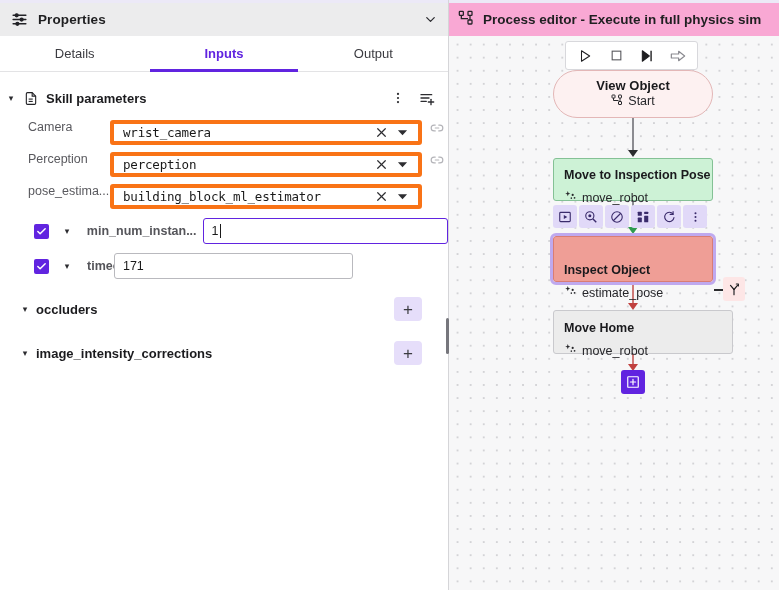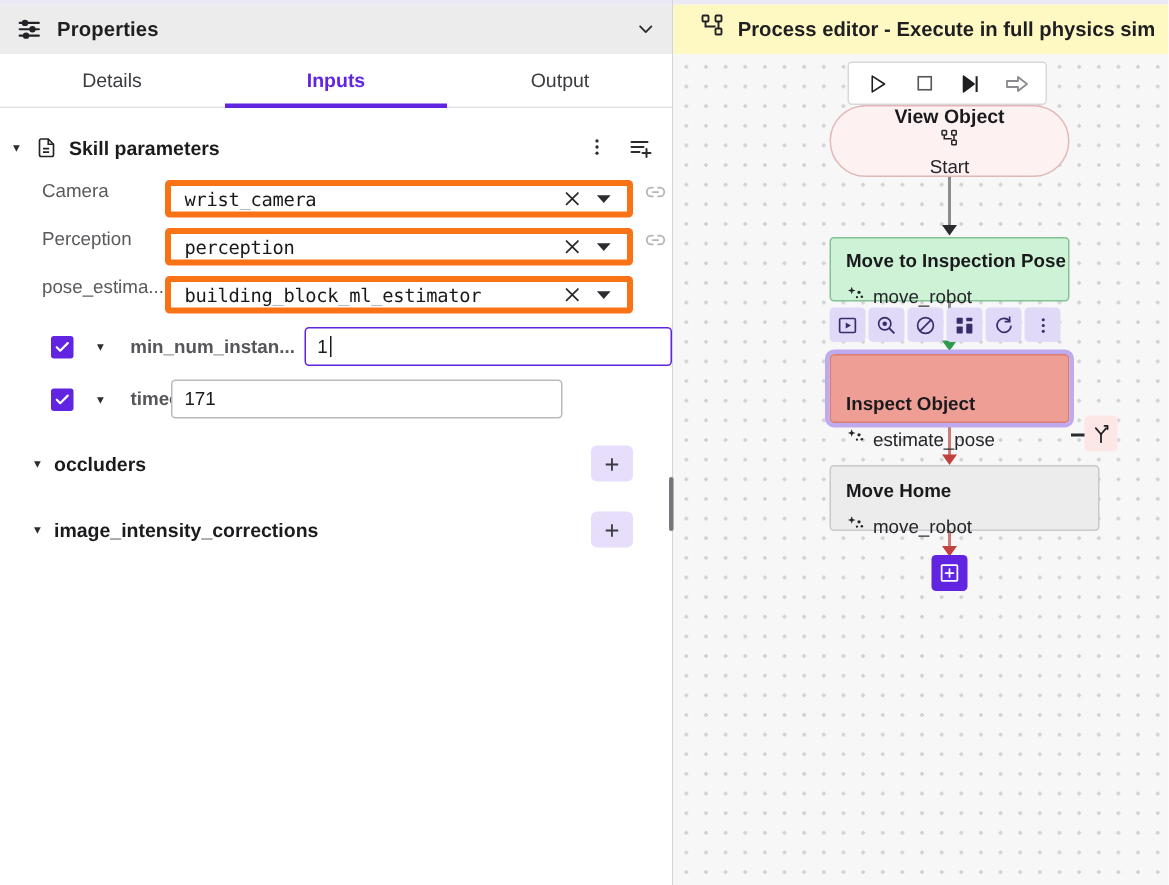--- a/index.html
+++ b/index.html
@@ -236,28 +236,27 @@
   .right-panel {
     position: relative;
     width: 330px;
     height: 590px;
     display: flex;
     flex-direction: column;
     background: #f7f7f8;
   }
   .pe-header {
     height: 33px;
-    background: #fef9c3;
+    background: #f9a8d4;
     display: flex;
     align-items: center;
     gap: 9px;
     padding-left: 9px;
     flex: 0 0 auto;
     z-index: 3;
-    justify-content: center;
   }
   .pe-header .title {
     font-size: 13.5px;
     font-weight: bold;
     color: #1f1f21;
   }
   .canvas {
     position: relative;
     flex: 1;
     background-color: #f7f7f8;
@@ -310,21 +309,21 @@
   #node-view {
     left: 104px; top: 34px;
     width: 160px; height: 48px;
     background: #fdf1f1;
     border: 1px solid #e3b7b7;
     border-radius: 24px;
     display: flex; flex-direction: column;
     align-items: center; justify-content: center;
   }
   #node-view .nt { font-size: 13px; }
-  #node-view .nsub { margin-top: 2px; flex-direction: column; }
+  #node-view .nsub { margin-top: 2px; }
 
   #node-move-insp {
     left: 104px; top: 122px;
     width: 160px; height: 43px;
     background: #cdf2d6;
     border: 1px solid #84c195;
     border-radius: 3px;
     padding: 6px 0 0 10px;
   }
   #node-inspect {
@@ -552,21 +551,21 @@
     </div>
 
     <div class="cb-row">
       <span class="checkbox">
         <svg width="11" height="11" viewBox="0 0 24 24" fill="none" stroke="#ffffff" stroke-width="3.2" stroke-linecap="round" stroke-linejoin="round">
             <polyline points="20 6 9 17 4 12"></polyline>
           </svg>
       </span>
       <span class="cb-caret">▾</span>
       <span class="cb-label">timeout_sec</span>
-      <div class="num-field" style="width:261px; margin-left:-46px;">
+      <div class="num-field" style="width:239px; margin-left:-46px;">
         <span>171</span>
       </div>
     </div>
 
     <div class="group-row">
       <span class="caret">▾</span>
       <span class="group-label">occluders</span>
       <span class="add-btn">+</span>
     </div>
 

